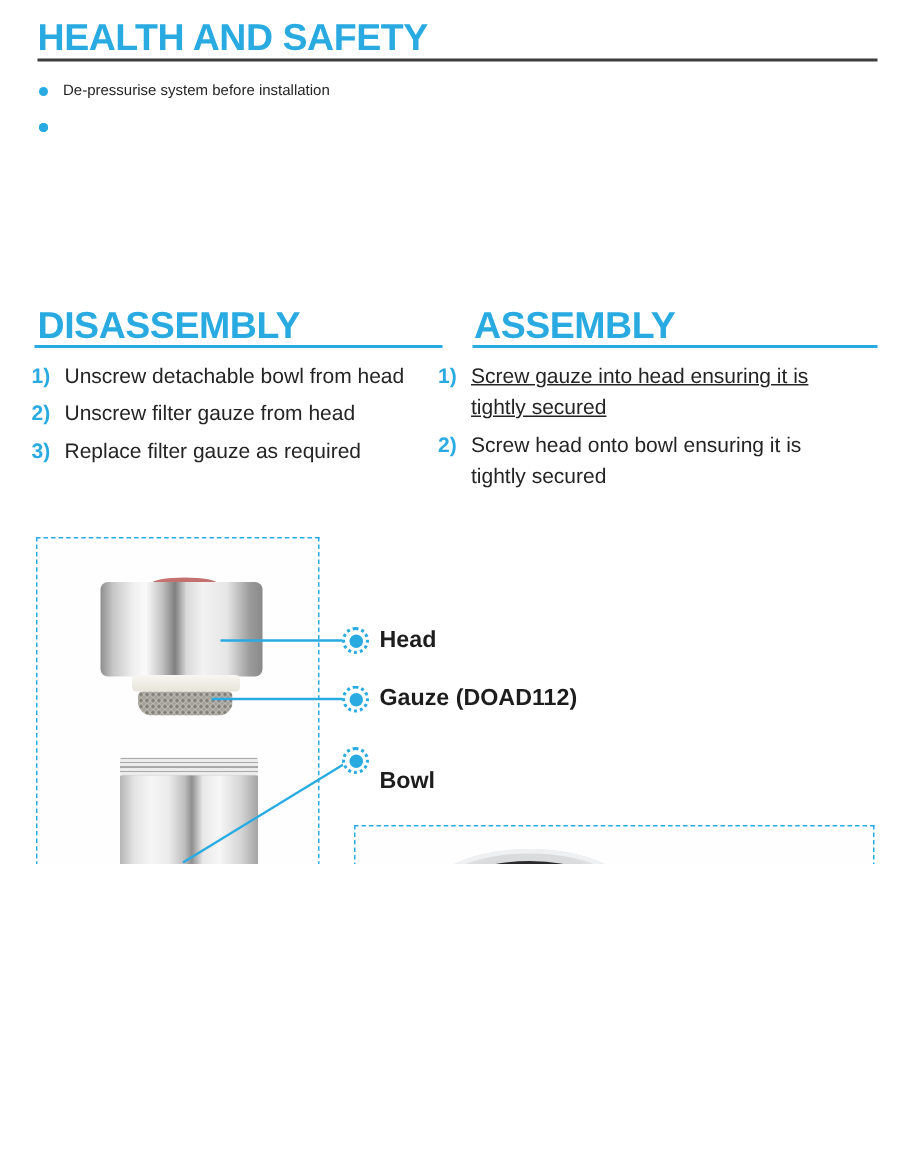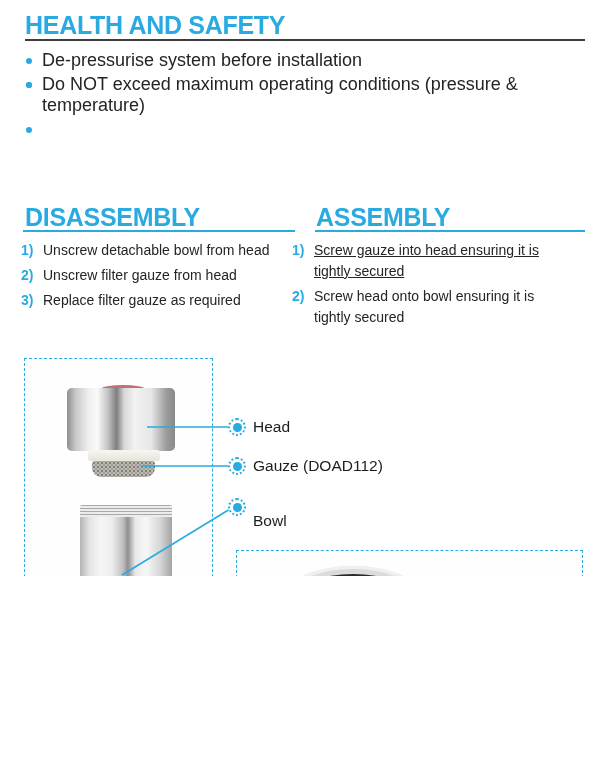--- a/index.html
+++ b/index.html
@@ -7,21 +7,21 @@
   .page { position:relative; width:611px; height:576px; background:#fff; overflow:hidden; }
 
   
   .h-title { position:absolute; font-size:25px; font-weight:700; letter-spacing:-0.3px; color:#29ABE2; white-space:nowrap; }
   .rule { position:absolute; height:2px; }
   .rule-dark { background:#3d3d3d; }
   .rule-accent { background:#29ABE2; }
 
   
   .bullets { position:absolute; left:25px; top:50px; width:562px; }
-  .bullet-item { position:relative; padding-left:17px; margin-bottom:3px; font-size:18px; line-height:21px; color:#242424; }
+  .bullet-item { position:relative; padding-left:17px; margin-bottom:3px; font-size:10px; line-height:21px; color:#242424; }
   .bullet-dot { position:absolute; left:1px; top:8px; width:6px; height:6px; border-radius:50%; background:#29ABE2; }
 
   
   .steps { position:absolute; }
   .step { display:flex; margin-bottom:4px; font-size:14px; line-height:21px; color:#242424; }
   .step-num { width:22px; flex:0 0 22px; color:#29ABE2; font-weight:700; }
   .step-text { flex:1; }
 
   
   .frame { position:absolute; border:1.6px dashed #29ABE2; background:#fefefe; }
@@ -46,21 +46,21 @@
   .fit2 { left:107px; top:681px; width:34px; height:19px;
     background:linear-gradient(90deg,#090909,#333 45%,#101010 75%,#000); }
   .fit3 { left:111px; top:700px; width:26px; height:16px; border-radius:0 0 5px 5px;
     background:linear-gradient(90deg,#0a0a0a,#2e2e2e 45%,#000); }
 
   
   .lines-svg { position:absolute; left:0; top:0; pointer-events:none; }
   .marker { position:absolute; width:18px; height:18px; border:2px dotted #29ABE2; border-radius:50%;
     background:#fff; display:flex; align-items:center; justify-content:center; }
   .marker-dot { width:9px; height:9px; border-radius:50%; background:#29ABE2; }
-  .callout-label { position:absolute; font-size:15.5px; font-weight:400; color:#1d1d1d; line-height:18px; white-space:nowrap; }
+  .callout-label { position:absolute; font-size:15.5px; font-weight:700; color:#1d1d1d; line-height:18px; white-space:nowrap; }
 
   
   .chrome-body { left:284px; top:598px; width:138px; height:98px; border-radius:0 0 30px 30px / 0 0 20px 20px;
     background:linear-gradient(90deg,#9aa0a6 0%,#e8eaec 15%,#f8f9fa 30%,#eceef0 45%,#c6cacd 60%,#f2f3f5 75%,#d2d5d8 90%,#8f959b 100%); }
   .chrome-top { left:284px; top:566px; width:138px; height:64px; border-radius:50%;
     background:radial-gradient(ellipse at 50% 45%, #d9dbdd 52%, #f3f4f5 68%, #b7bbbe 100%);
     box-shadow:inset 0 0 0 3px #eef0f2, inset 0 -2px 4px rgba(0,0,0,.12); }
   .o-ring { left:296px; top:574px; width:114px; height:48px; border-radius:50%; border:5px solid #2a2a2c; background:#cbccce; }
   .chrome-face { left:306px; top:581px; width:94px; height:34px; border-radius:50%;
     background:linear-gradient(180deg,#d6d7d9,#bcbec0); }
@@ -87,24 +87,20 @@
   <div class="h-title" style="left:25px; top:11px;">HEALTH AND SAFETY</div>
   <div class="rule rule-dark" style="left:25px; top:39px; width:560px;"></div>
 
   <div class="bullets">
     <div class="bullet-item">
       <span class="bullet-dot"></span>
       <span>De-pressurise system before installation</span>
     </div>
     <div class="bullet-item">
       <span class="bullet-dot"></span>
-    </div>
-    <div class="bullet-item">
-      <span class="bullet-dot"></span>
-      <span>Do NOT exceed maximum operating conditions (pressure &amp; temperature)</span>
     </div>
     <div class="bullet-item">
       <span class="bullet-dot"></span>
     </div>
   </div>
 
   <div class="h-title" style="left:25px; top:203px;">DISASSEMBLY</div>
   <div class="rule rule-accent" style="left:23px; top:230px; width:272px;"></div>
   <div class="steps" style="left:21px; top:240px; width:278px;">
     <div class="step">

